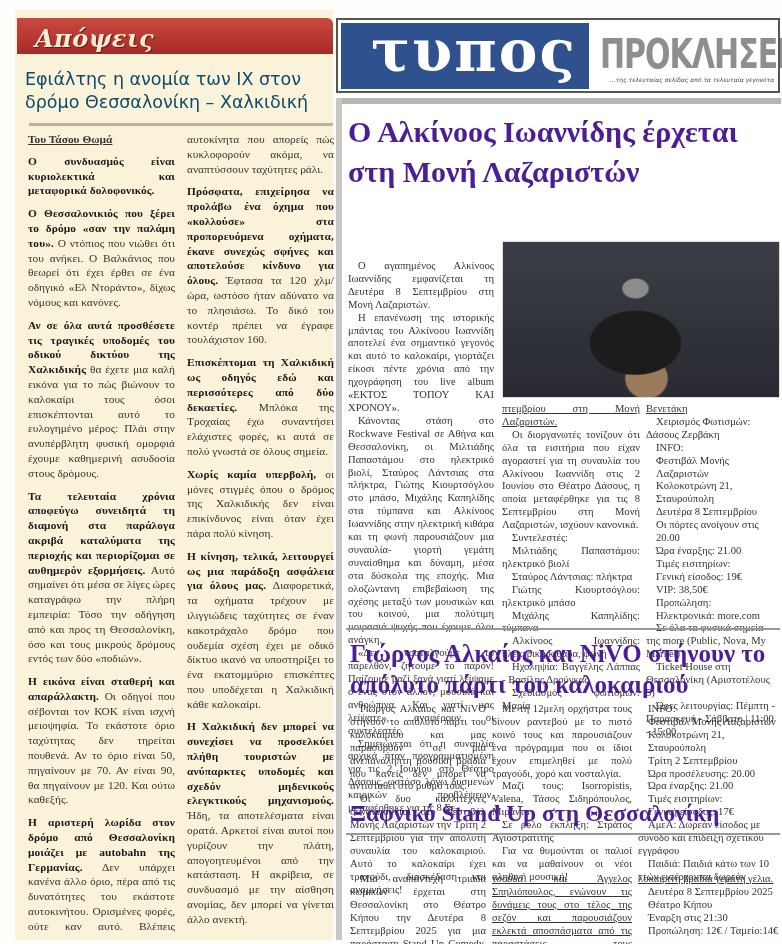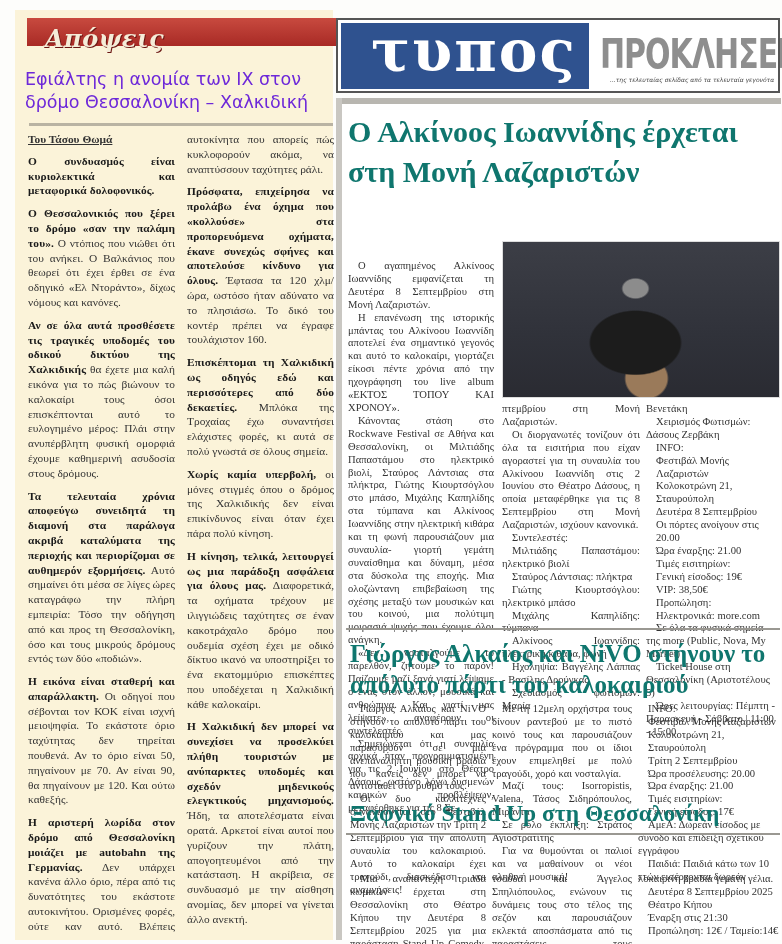--- a/index.html
+++ b/index.html
@@ -1,52 +1,52 @@
 <!DOCTYPE html>
 <html><head>
 <meta charset="utf-8">
 <style>
   * { box-sizing: border-box; margin: 0; padding: 0; }
   html, body { width: 782px; height: 944px; background: #fdfdfb; overflow: hidden; }
   body { position: relative; font-family: "Liberation Serif", "DejaVu Serif", serif; color: #222; }
 
   
   #left { position: absolute; left: 15px; top: 10px; width: 318px; height: 930px; background: #fbf3d9; }
-  #op-banner { position: absolute; left: 12px; top: 8px; width: 316px; height: 28px;
+  #op-banner { position: absolute; left: 2px; top: 8px; width: 316px; height: 36px;
     background: linear-gradient(180deg, #c84a3f 0%, #a82a25 100%);
     border-radius: 0 6px 0 0; }
   #op-banner span { position: absolute; left: 18px; top: 6px; font-family: "DejaVu Serif", serif; font-style: italic; font-weight: bold;
     font-size: 24px; color: #f5ecd8; letter-spacing: 0.5px; text-shadow: 1px 1px 0 #6a1612; }
   #op-title { position: absolute; left: 10px; top: 58px; width: 305px; font-family: "DejaVu Sans", sans-serif; font-size: 17.5px;
-    line-height: 23px; color: #6d28d9; font-weight: 500; }
+    line-height: 23px; color: #0c4a6e; font-weight: 500; }
   #op-rule { position: absolute; left: 14px; top: 113px; width: 304px; height: 3px; background: #b9b3a3; }
   #op-body { position: absolute; left: 13px; top: 122px; width: 306px; column-count: 2; column-gap: 12px; column-fill: auto; height: 808px;
     font-size: 11.4px; line-height: 14.8px; color: #333; text-align: justify; }
   #op-body .byline { font-weight: bold; text-decoration: underline; margin-bottom: 7px; }
   #op-body p { margin-bottom: 8px; hyphens: manual; }
   #op-body b { color: #1a1a1a; letter-spacing: 0.1px; }
 
   
   #masthead { position: absolute; left: 336px; top: 18px; width: 444px; height: 75px; border: 2px solid #555; background: #fff; padding: 18px; }
   #masthead .blue { position: absolute; left: 3px; top: 3px; width: 248px; height: 66px; background: #2f528f; }
   #masthead .blue span { position: absolute; left: 30px; top: -6px; font-family: "DejaVu Serif", serif; font-size: 58px; color: #fff; letter-spacing: 2px; font-weight: bold; }
   #masthead .prok { position: absolute; left: 262px; top: 10px; font-family: "DejaVu Sans", sans-serif; font-weight: bold; font-size: 30px;
     color: #8e8e8e; letter-spacing: -1px; transform: scaleY(1.35); transform-origin: top left; }
   #masthead .tagline { position: absolute; left: 272px; top: 56px; font-family: "DejaVu Sans", sans-serif; font-size: 6px; color: #444; font-style: italic; }
 
   #right { position: absolute; left: 336px; top: 98px; width: 445px; height: 842px; border-left: 6px solid #c9c7c2; background: #fff; }
   #topbar { position: absolute; left: 0; top: 0; width: 439px; height: 6px; background: #b8b6b0; }
 
-  .headline { position: absolute; font-family: "Liberation Serif", serif; font-weight: bold; color: #0f766e; }
+  .headline { position: absolute; font-family: "Liberation Serif", serif; font-weight: bold; color: #4c1d95; }
   #a1-title { left: 6px; top: 14px; width: 430px; font-size: 30px; line-height: 40px; }
   #a1-sub { left: 6px; top: 96px; width: 430px; font-size: 17px; line-height: 22px; color: #3a3a3a; }
 
   .col { position: absolute; font-size: 10.6px; line-height: 12.9px; color: #333; text-align: justify; }
   .col p { text-indent: 10px; }
-  .col p.noind { text-indent: 0; }
+  .col p.noind { text-indent: 0; text-decoration: underline; }
   .col p.info { text-indent: 0; padding-left: 10px; text-align: left; }
 
   #a1-col1 { left: 6px; top: 140px; width: 146px; margin-top: 22px; }
   #a1-photo { position: absolute; left: 160px; top: 143px; width: 278px; height: 157px;
     background: radial-gradient(ellipse at 48% 30%, #8c8c8c 0 6%, transparent 7%),
                 radial-gradient(ellipse at 48% 65%, #1c1c1c 0 22%, transparent 23%),
                 radial-gradient(ellipse at 52% 88%, #9a7a5a 0 10%, transparent 11%),
                 linear-gradient(180deg, #3c3e46 0%, #30323a 60%, #2a2b32 100%); border: 1px solid #ddd; }
   #a1-col2 { left: 160px; top: 305px; width: 138px; }
   #a1-col3 { left: 304px; top: 305px; width: 134px; text-align: left; }

